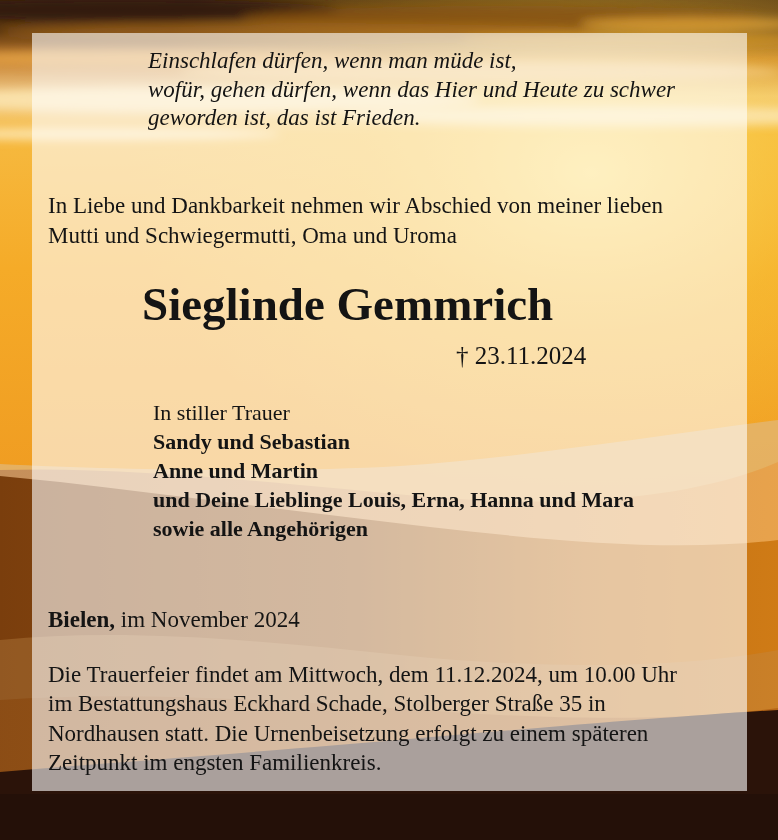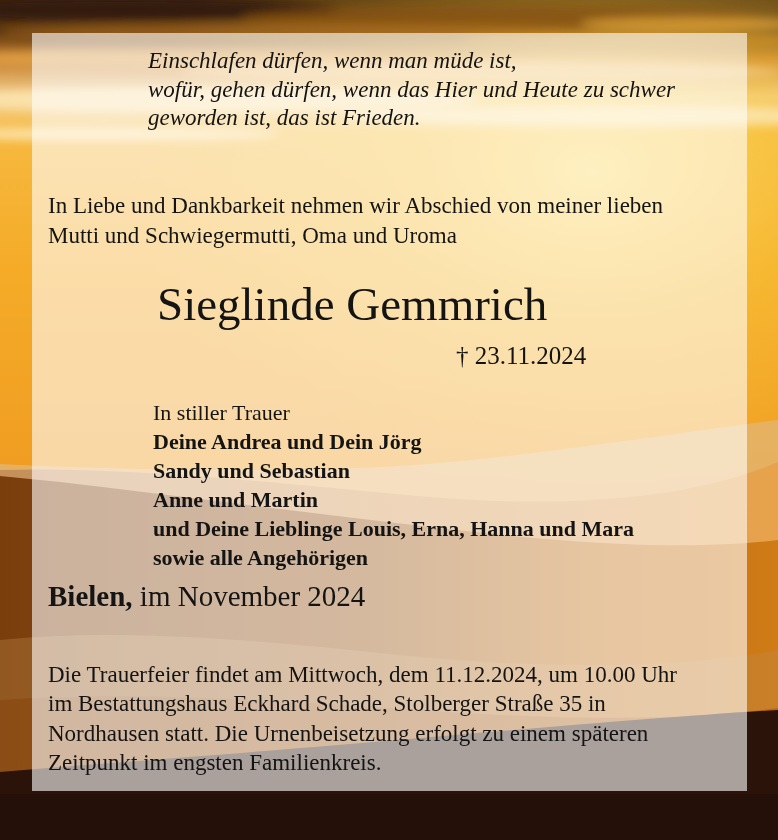--- a/index.html
+++ b/index.html
@@ -32,32 +32,32 @@
   .poem {
     left: 148px; top: 47px;
     font-style: italic;
     font-size: 23px; line-height: 28.5px;
   }
   .intro {
     left: 48px; top: 191px;
     font-size: 23px; line-height: 30px;
   }
   .deceased {
-    left: 157px; top: 278px;
-    font-size: 47px; font-weight: normal;
+    left: 142px; top: 278px;
+    font-size: 47px; font-weight: bold;
     line-height: 52px;
   }
   .birth { left: 197px; top: 342px; font-size: 23px; }
   .death { left: 456px; top: 342px; font-size: 25px; }
   .mourning {
     left: 153px; top: 398px;
     font-size: 22px; line-height: 29px;
   }
   .mourning .names { font-weight: bold; }
-  .placeline { left: 48px; top: 580px; font-size: 29px; }
+  .placeline { left: 48px; top: 607px; font-size: 23px; }
   .placeline .place { font-weight: bold; }
   .funeral {
     left: 48px; top: 660px;
     font-size: 23px; line-height: 29.3px;
   }
 </style>
 </head>
 <body>
 
 <div class="stage">
@@ -141,21 +141,20 @@
     <div>In Liebe und Dankbarkeit nehmen wir Abschied von meiner lieben</div>
     <div>Mutti und Schwiegermutti, Oma und Uroma</div>
   </div>
 
   <div class="txt deceased">Sieglinde Gemmrich</div>
 
   <div class="txt death">† 23.11.2024</div>
 
   <div class="txt mourning">
     <div>In stiller Trauer</div>
-    <div class="names">Deine Andrea und Dein Jörg</div>
     <div class="names">Sandy und Sebastian</div>
     <div class="names">Anne und Martin</div>
     <div class="names">und Deine Lieblinge Louis, Erna, Hanna und Mara</div>
     <div class="names">sowie alle Angehörigen</div>
   </div>
 
   <div class="txt placeline">
     <span class="place">Bielen,</span><span> im November 2024</span>
   </div>
 

